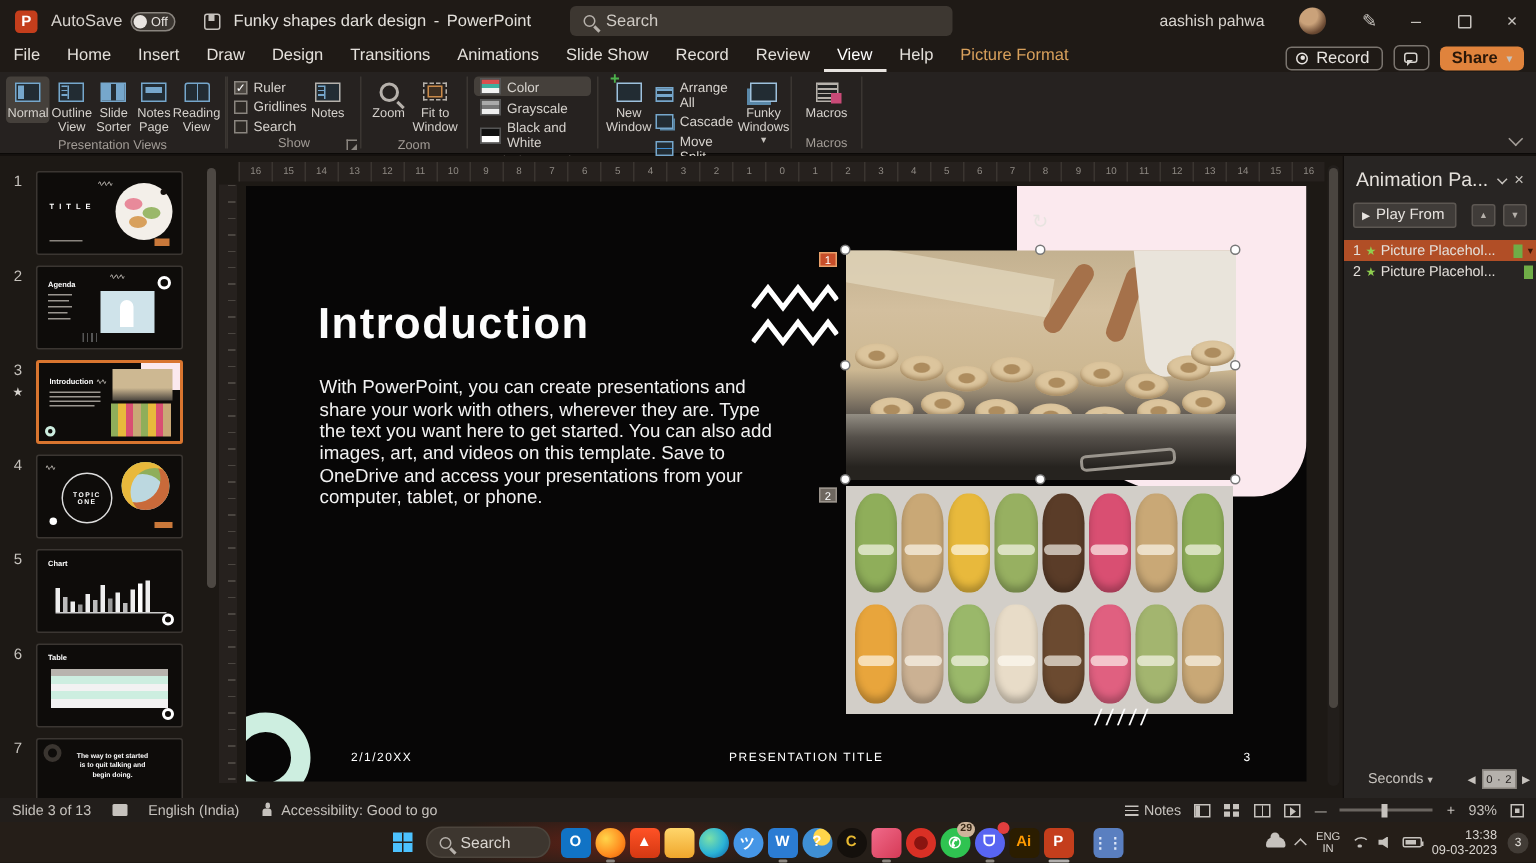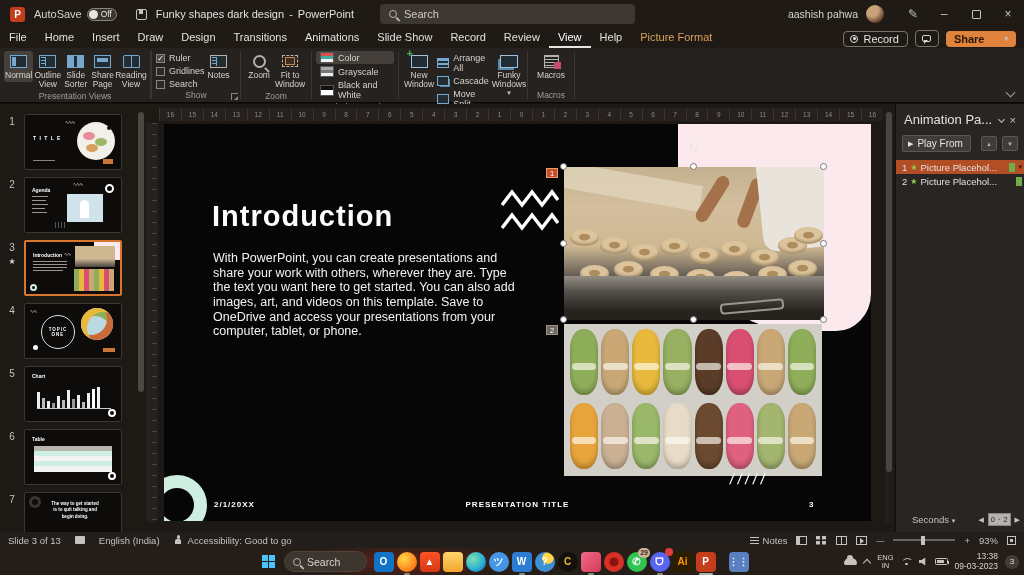--- a/index.html
+++ b/index.html
@@ -19,42 +19,42 @@
   .toggle-label { font-size:8.5px; color:#e8e4e0; }
   .save-ico { width:11px; height:11px; border:1.5px solid #c6c2bd; border-radius:2px; position:relative; margin:0 9px; }
   .save-ico::after { content:""; position:absolute; top:0; left:2px; width:4px; height:4px; background:#c6c2bd; }
   .doc-title { display:flex; gap:5px; color:#e3e0db; }
   .search-pill { position:absolute; left:380px; top:4px; width:255px; height:20px; background:#3d3731;
     border-radius:4px; display:flex; align-items:center; gap:7px; padding-left:9px; color:#cfcac4; }
   .mag { width:8px; height:8px; border:1.5px solid #b6b1ab; border-radius:50%; position:relative; flex:none; }
   .mag::after { content:""; position:absolute; width:1.5px; height:5px; background:#b6b1ab;
     left:7px; top:6px; transform:rotate(-45deg); }
   .tb-right { position:absolute; right:0; top:0; height:28px; display:flex; align-items:center; }
-  .user-name { font-size:10.5px; color:#d6d2cd; margin-right:8px; }
+  .user-name { font-size:10.5px; color:#d6d2cd; margin-right:23px; }
   .avatar { width:18px; height:18px; border-radius:50%; background:radial-gradient(circle at 35% 30%, #caa27a 0 35%, #6b4a33 70%, #3a2a1e); margin-right:14px; }
   .pen-ico { width:30px; text-align:center; color:#c6c2bd; font-size:12px; }
   .winbtn { width:32px; height:28px; display:flex; align-items:center; justify-content:center; color:#c6c2bd; font-size:12px; }
   .maxbox { width:9px; height:9px; border:1.2px solid #c6c2bd; border-radius:1px; }
 
   
   #tabrow { position:absolute; top:28px; left:0; width:1024px; height:20px; background:#1f1a16;
     display:flex; align-items:center; font-size:11px; color:#e4e0db; }
   .rtab { padding:0 9px; height:20px; line-height:19px; cursor:default; }
   .rtab.active { color:#fff; box-shadow:inset 0 -2px 0 #e8e4e0; }
   .rtab.ctx { color:#d8a05c; }
   .tabrow-right { position:absolute; right:8px; top:2px; display:flex; align-items:center; gap:7px; }
   .record-btn { border:1px solid #7a746e; border-radius:4px; padding:1px 8px 1px 6px; display:flex;
     align-items:center; gap:5px; color:#e8e4e0; }
   .rec-dot { width:8px; height:8px; border:1.5px solid #e8e4e0; border-radius:50%; position:relative; }
   .rec-dot::after { content:""; position:absolute; inset:1.5px; background:#e8e4e0; border-radius:50%; }
   .cmt-btn { width:24px; height:17px; border:1px solid #7a746e; border-radius:4px; display:flex; align-items:center; justify-content:center; }
   .cmt-ico { width:9px; height:7px; border:1.2px solid #d6d2cd; border-radius:2px; position:relative; }
   .cmt-ico::after { content:""; position:absolute; left:1px; bottom:-3px; border:2px solid transparent; border-top-color:#d6d2cd; border-left-color:#d6d2cd; width:0; height:0; }
   .share-btn { background:#e0833c; border-radius:4px; padding:2px 8px; color:#2a1708; font-weight:bold;
-    display:flex; align-items:center; gap:20px; }
+    display:flex; align-items:center; gap:6px; }
 
   
   #ribbon { position:absolute; top:48px; left:0; width:1024px; height:55px; background:#262220;
     border-bottom:1px solid #0b0907; display:flex; }
   .rgroup { display:flex; flex-direction:column; padding:3px 4px 0; position:relative; }
   .rgroup-body { flex:1; display:flex; align-items:flex-start; }
   .rgroup-label { height:13px; text-align:center; font-size:8.5px; color:#a39d97; line-height:12px; }
   .rsep { width:1px; background:#3b3632; margin:3px 0; }
   .bigbtn { width:30px; display:flex; flex-direction:column; align-items:center; gap:2px; padding:2px 1px;
     font-size:8.5px; line-height:8.5px; color:#d6d2cd; text-align:center; border-radius:3px; }
@@ -135,21 +135,21 @@
   .mac-row { display:flex; height:66px; gap:3px; padding:0 2px; }
   .mac { flex:1; border-radius:45% / 30%; position:relative; box-shadow:inset 0 -4px 5px rgba(0,0,0,.25); }
   .mac::after { content:""; position:absolute; left:6%; right:6%; top:52%; height:7px; background:rgba(255,252,245,.65); border-radius:4px; }
   
   .handle { position:absolute; width:7px; height:7px; border-radius:50%; background:#fff; border:1px solid #777; z-index:6; }
   .rot-handle { position:absolute; z-index:6; color:#e8e4e0; font-size:13px; }
   .anim-badge { position:absolute; z-index:7; width:12px; height:10px; font-size:7.5px; line-height:10px;
     text-align:center; color:#fff; }
   .ring { position:absolute; left:-17px; top:351px; width:60px; height:60px; border:13px solid #cdeee0; border-radius:50%; }
   .slashes { position:absolute; left:566px; top:346px; color:#fff; font-size:15px; letter-spacing:3.5px; transform:skewX(-8deg); }
-  .sfooter { position:absolute; top:376px; font-size:8px; font-weight:bold; letter-spacing:1px; color:#fff; }
+  .sfooter { position:absolute; top:376px; font-size:8px; font-weight:normal; letter-spacing:1px; color:#fff;margin-left:20px; }
   #vscroll { position:absolute; right:2px; top:6px; width:8px; height:414px; background:#221e1b; border-radius:4px; }
   #vscroll .vthumb { position:absolute; top:2px; left:1px; width:6px; height:360px; background:#4a4540; border-radius:3px; }
   #panel-scroll { position:absolute; right:2px; top:8px; width:6px; height:280px; background:#4d4843; border-radius:3px; }
 
   
   #animpane { width:129px; height:100%; background:#282523; border-left:1px solid #100d0b; position:relative;
     color:#e4e0db; }
   .ap-head { display:flex; align-items:center; padding:8px 8px 6px; gap:6px; }
   .ap-title { font-size:13px; flex:1; white-space:nowrap; overflow:hidden; }
   .chev { width:5px; height:5px; border-left:1.4px solid #c6c2bd; border-bottom:1.4px solid #c6c2bd; transform:rotate(-45deg); flex:none; }
@@ -308,21 +308,21 @@
       <div class="bigbtn">
           <span class="ic">
             <span class="vico v-sort"></span>
           </span>
           <span>Slide Sorter</span>
         </div>
       <div class="bigbtn">
           <span class="ic">
             <span class="vico v-note"></span>
           </span>
-          <span>Share Page</span>
+          <span>Notes Page</span>
         </div>
       <div class="bigbtn">
           <span class="ic">
             <span class="vico v-read"></span>
           </span>
           <span>Reading View</span>
         </div>
     </div>
     <div class="rgroup-label">Presentation Views</div>
   </div>

